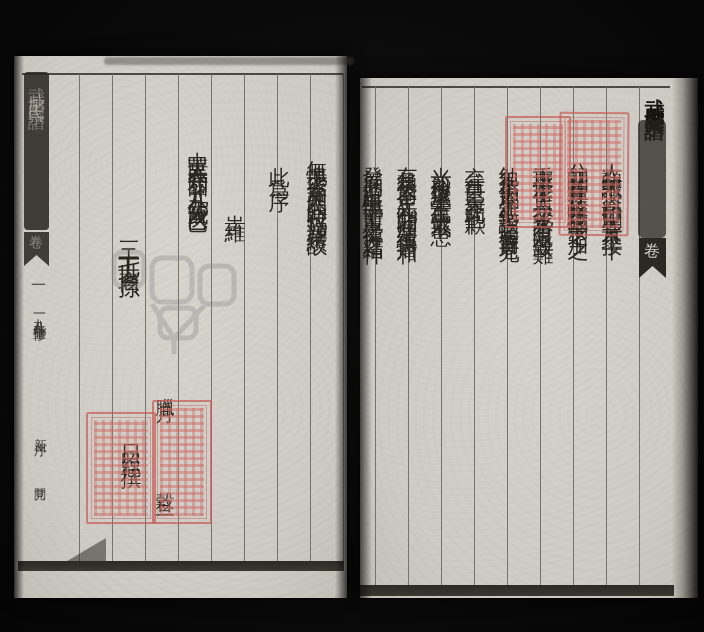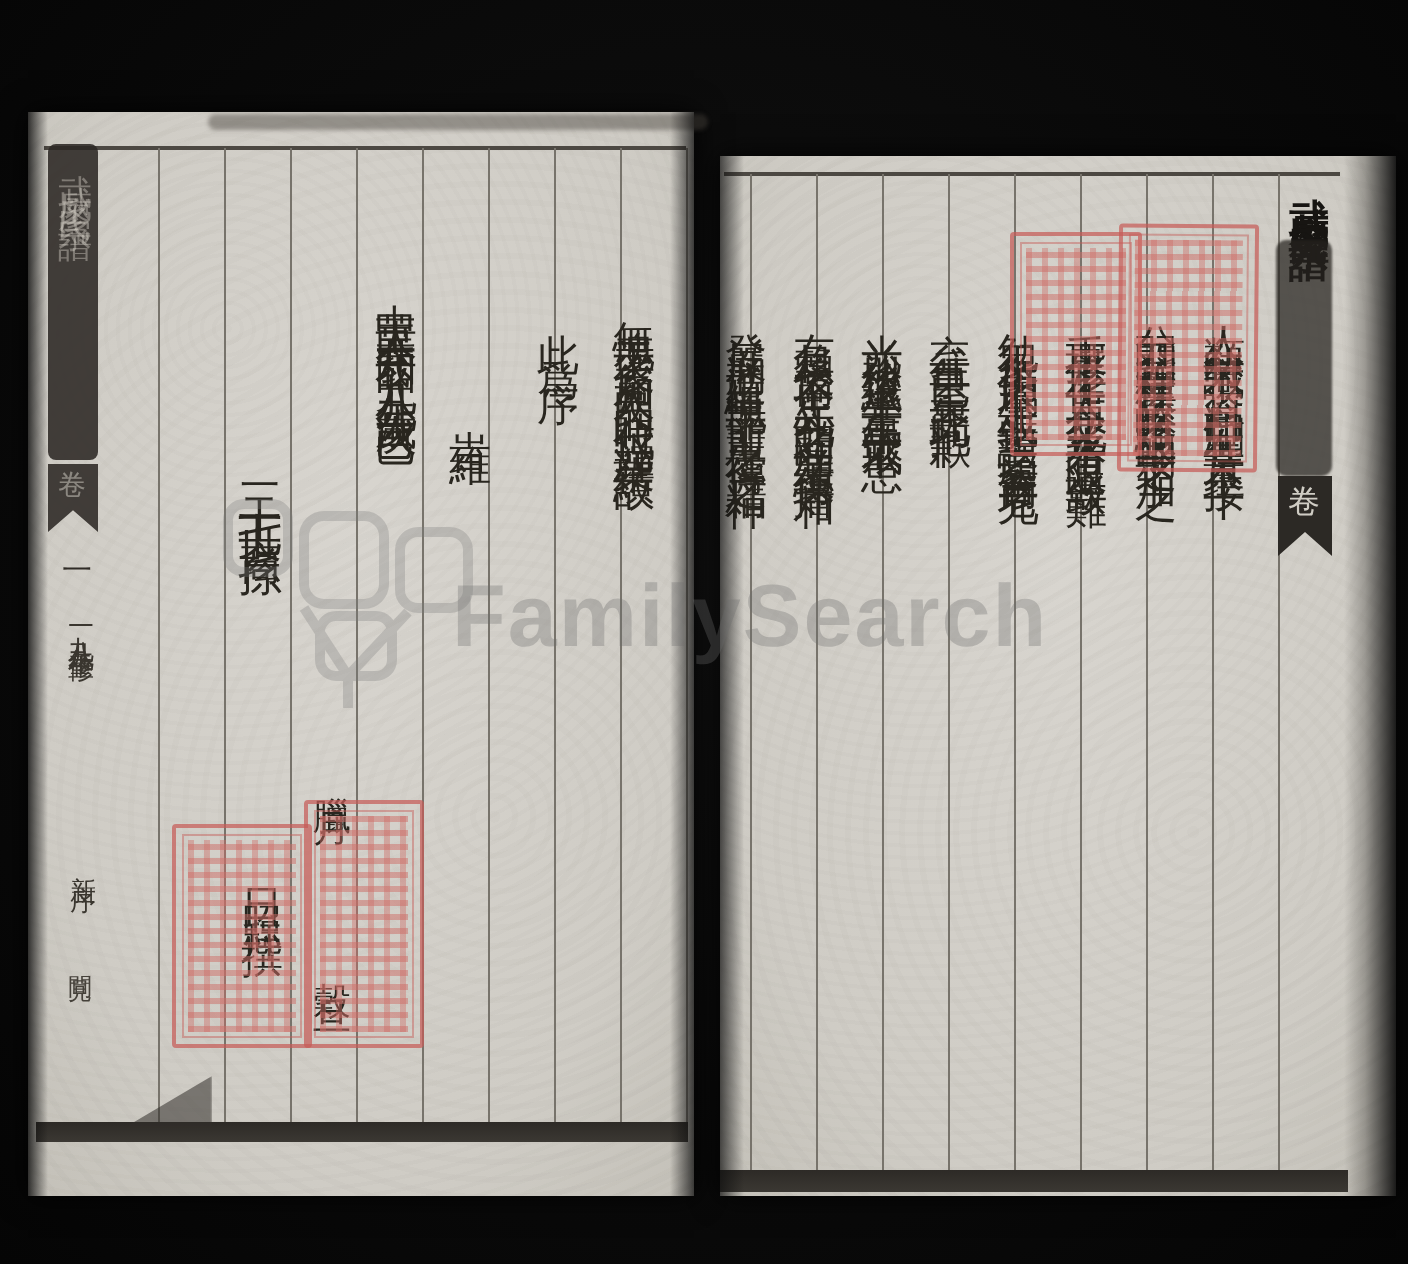--- a/index.html
+++ b/index.html
@@ -162,16 +162,15 @@
   <div class="watermark">
     <svg class="wm-logo" width="140" height="115" viewBox="0 0 140 115">
       <g fill="none" stroke="#7d7d7d" stroke-width="5">
         <rect x="6" y="10" width="30" height="34" rx="8"></rect>
         <rect x="44" y="16" width="40" height="44" rx="10"></rect>
         <rect x="92" y="24" width="34" height="38" rx="9"></rect>
         <rect x="52" y="66" width="36" height="30" rx="8"></rect>
         <path d="M66 96 L66 112 M66 96 L44 62 M66 96 L96 64"></path>
       </g>
     </svg>
-    <div class="wm-text">FamilySearch</div>
   </div>
 
 </div>
 
 </body></html>

